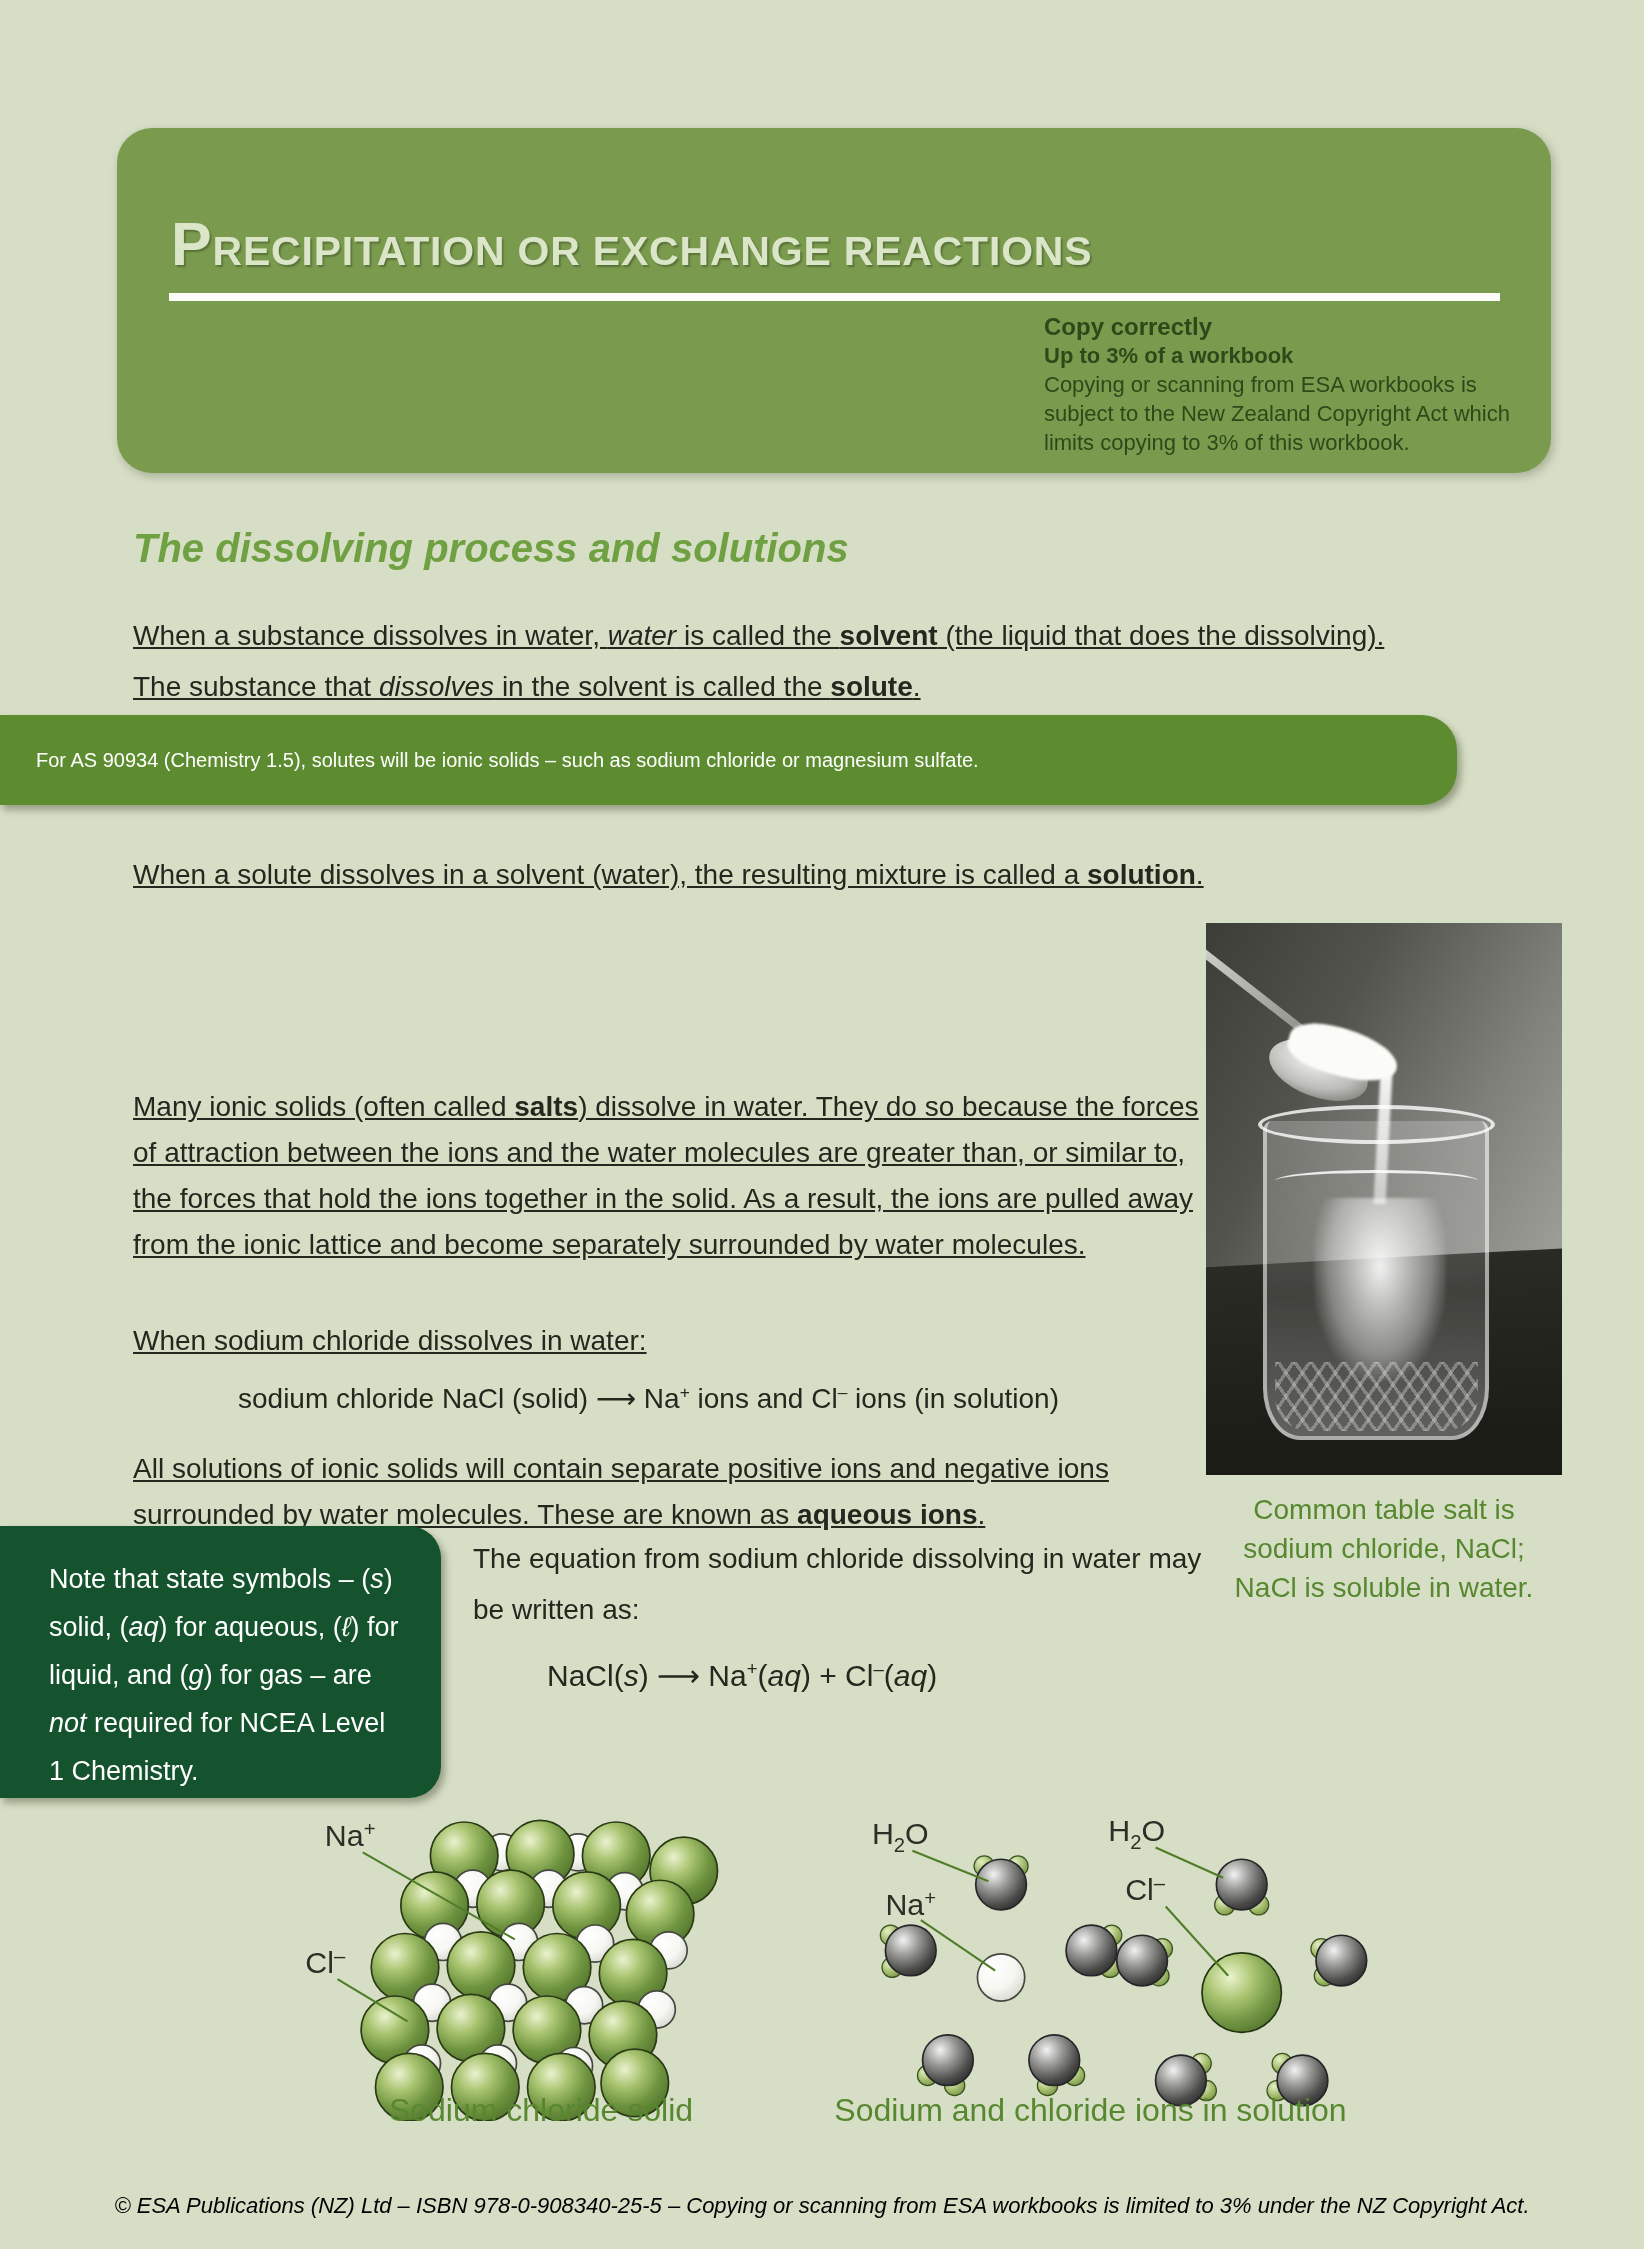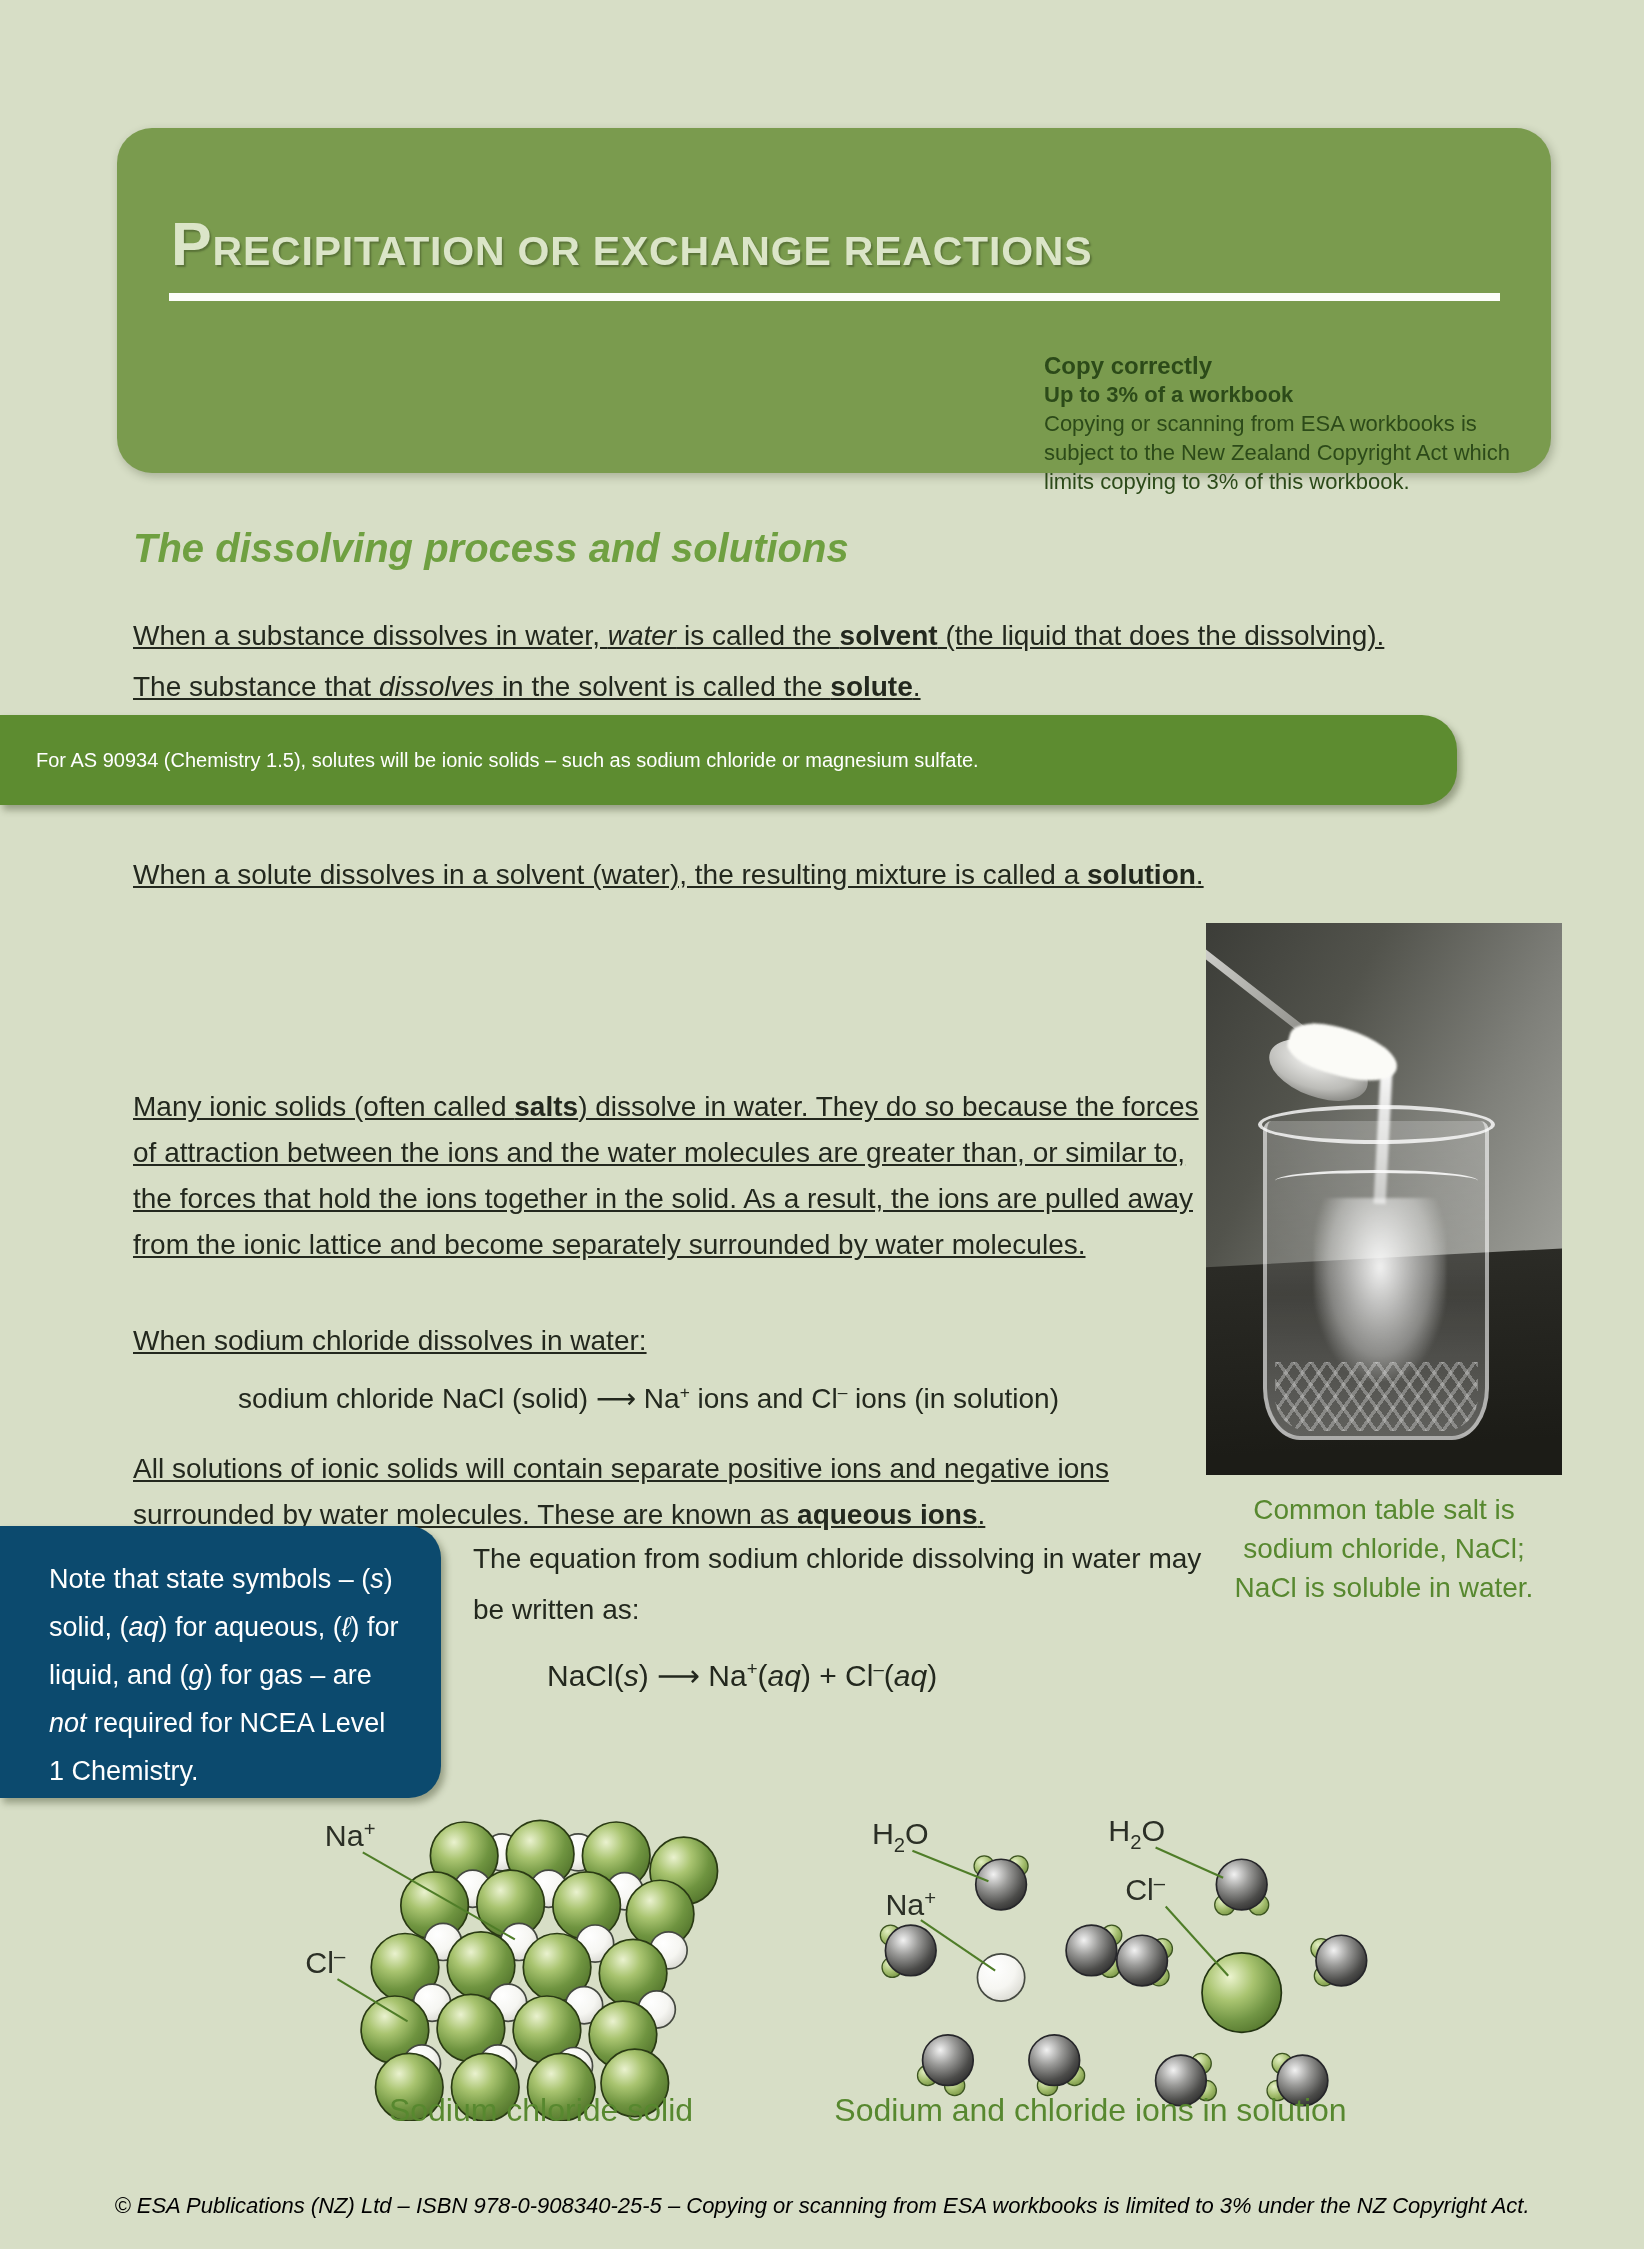--- a/index.html
+++ b/index.html
@@ -12,21 +12,21 @@
 
   
   .header-box{position:absolute;left:117px;top:128px;width:1434px;height:345px;
               background:#7a9b4e;border-radius:35px;box-shadow:2.5px 3.4px 8.4px rgba(40,50,25,.25);}
   .hdr-title{position:absolute;left:54px;top:81px;color:#dbe5c8;font-weight:bold;
              letter-spacing:0.8px;text-shadow:1.7px 1.7px 1.7px rgba(30,40,15,.35);white-space:nowrap;text-align:right;}
   .hdr-title .initial{font-size:61px;}
   .hdr-title .rest{font-size:41px;}
   .hdr-rule{position:absolute;left:52px;top:165px;width:1331px;height:7.6px;background:#fcfdf9;}
   .copy-box{position:absolute;left:927px;top:184px;width:477px;color:#2c4a19;
-            font-size:22px;line-height:29px;margin-top:39px;}
+            font-size:22px;line-height:29px;}
   .copy-box .c-head{font-size:24px;font-weight:bold;}
   .copy-box .c-sub{font-weight:bold;}
 
   
   .section-heading{position:absolute;left:133px;top:526px;font-size:40px;font-weight:bold;
                    font-style:italic;color:#6fa041;white-space:nowrap;}
   .para{position:absolute;font-size:28px;line-height:46px;color:#23281e;text-decoration:underline;}
   .p1{left:133px;top:613px;white-space:nowrap;}
   .p2{left:133px;top:664px;white-space:nowrap;}
   .p3{left:133px;top:852px;white-space:nowrap;}
@@ -37,21 +37,21 @@
   .p7{left:473px;top:1533px;width:735px;font-size:28px;line-height:51px;position:absolute;}
   .eq-symbols{position:absolute;left:547px;top:1658px;font-size:30px;white-space:nowrap;}
 
   
   .banner{position:absolute;left:0;background:#5d8c30;color:#ffffff;
           box-shadow:3.4px 5px 7.6px rgba(55,65,35,.4);}
   .banner1{top:715px;width:1457px;height:90px;border-radius:0 35px 35px 0;
            font-size:20px;line-height:90px;padding-left:36px;box-sizing:border-box;white-space:nowrap;}
   .banner2{top:907px;width:1050px;height:137px;border-radius:0 37px 37px 0;
            font-size:28px;line-height:46px;padding:22px 39px 0 48px;box-sizing:border-box;}
-  .note-box{position:absolute;left:0;top:1526px;width:441px;height:272px;background:#0c4a6e;
+  .note-box{position:absolute;left:0;top:1526px;width:441px;height:272px;background:#14532d;
             border-radius:0 32px 32px 0;color:#ffffff;font-size:27px;line-height:48px;
             padding:29px 41px 0 49px;box-sizing:border-box;box-shadow:3.4px 5px 7.6px rgba(55,65,35,.4);}
 
   
   .photo{position:absolute;left:1206px;top:923px;width:356px;height:552px;overflow:hidden;}
   .ph-wall{position:absolute;inset:0;
            background:linear-gradient(118deg,#3c3d38 0%,#52534c 28%,#7f807a 58%,#a0a19b 84%,#97978e 100%);}
   .ph-table{position:absolute;left:-34px;right:-34px;top:335px;height:270px;
             background:linear-gradient(180deg,#2b2b26,#1c1c17 70%);transform:rotate(-3deg);}
   .ph-glass{position:absolute;left:57px;top:198px;width:226px;height:319px;

